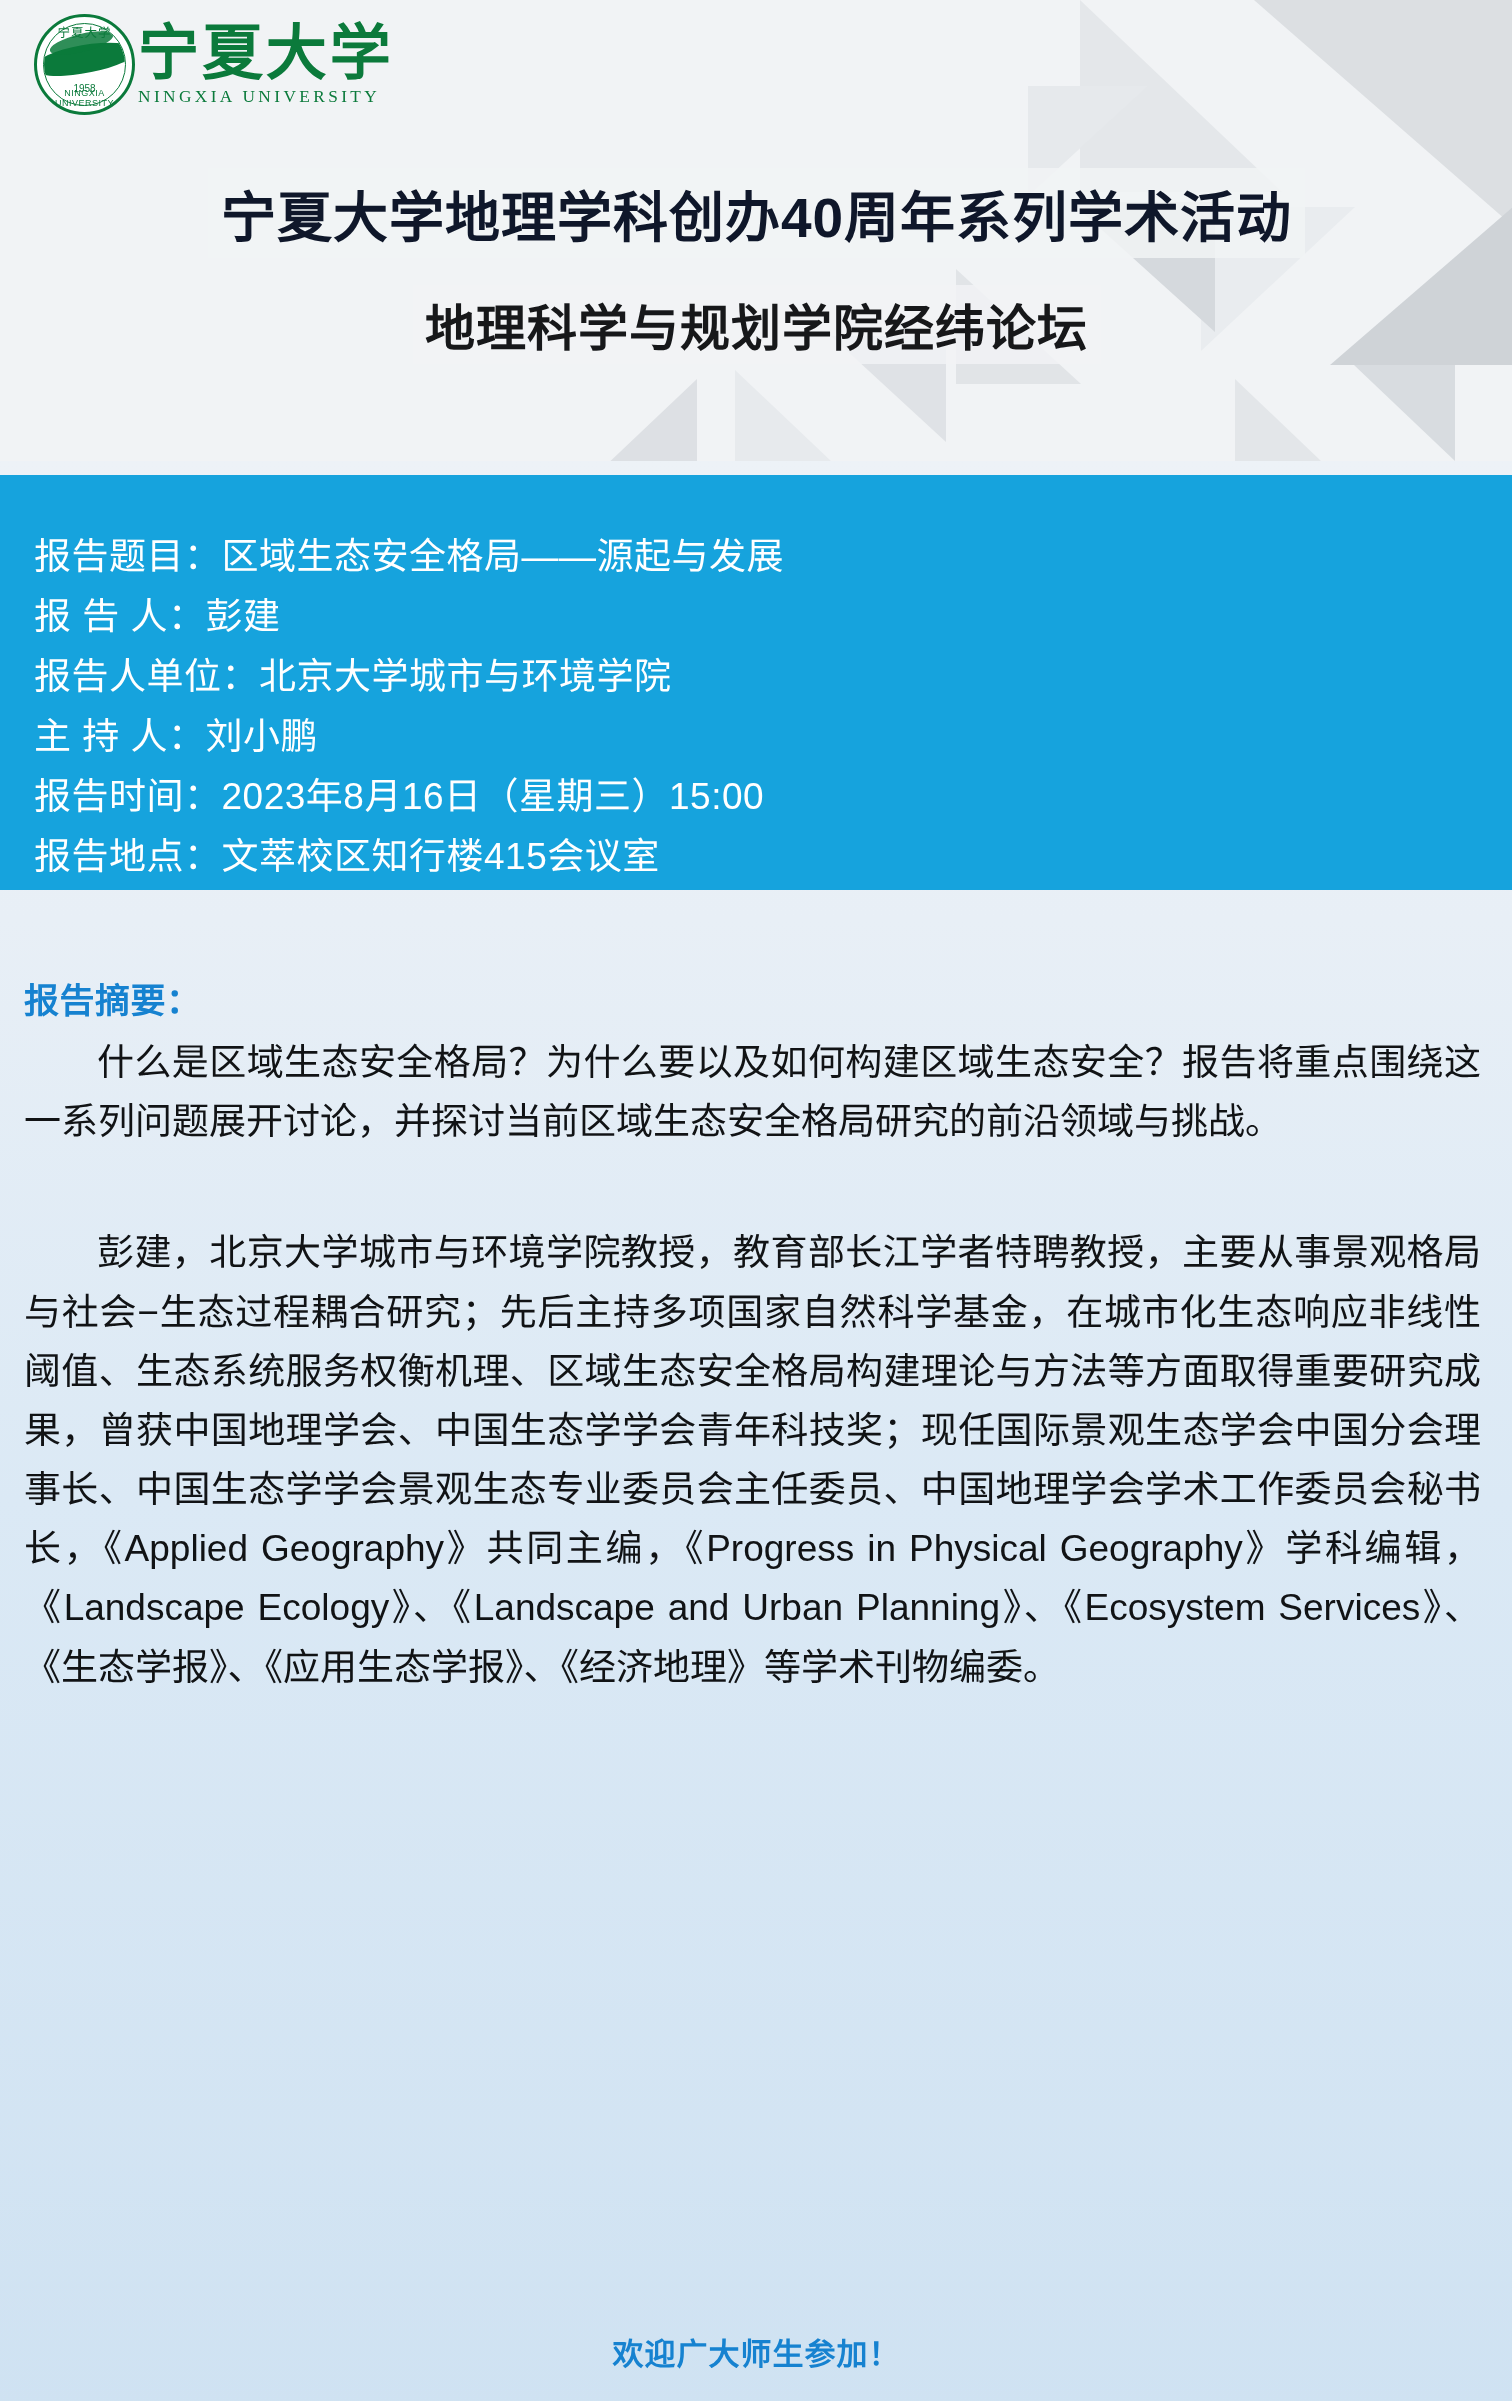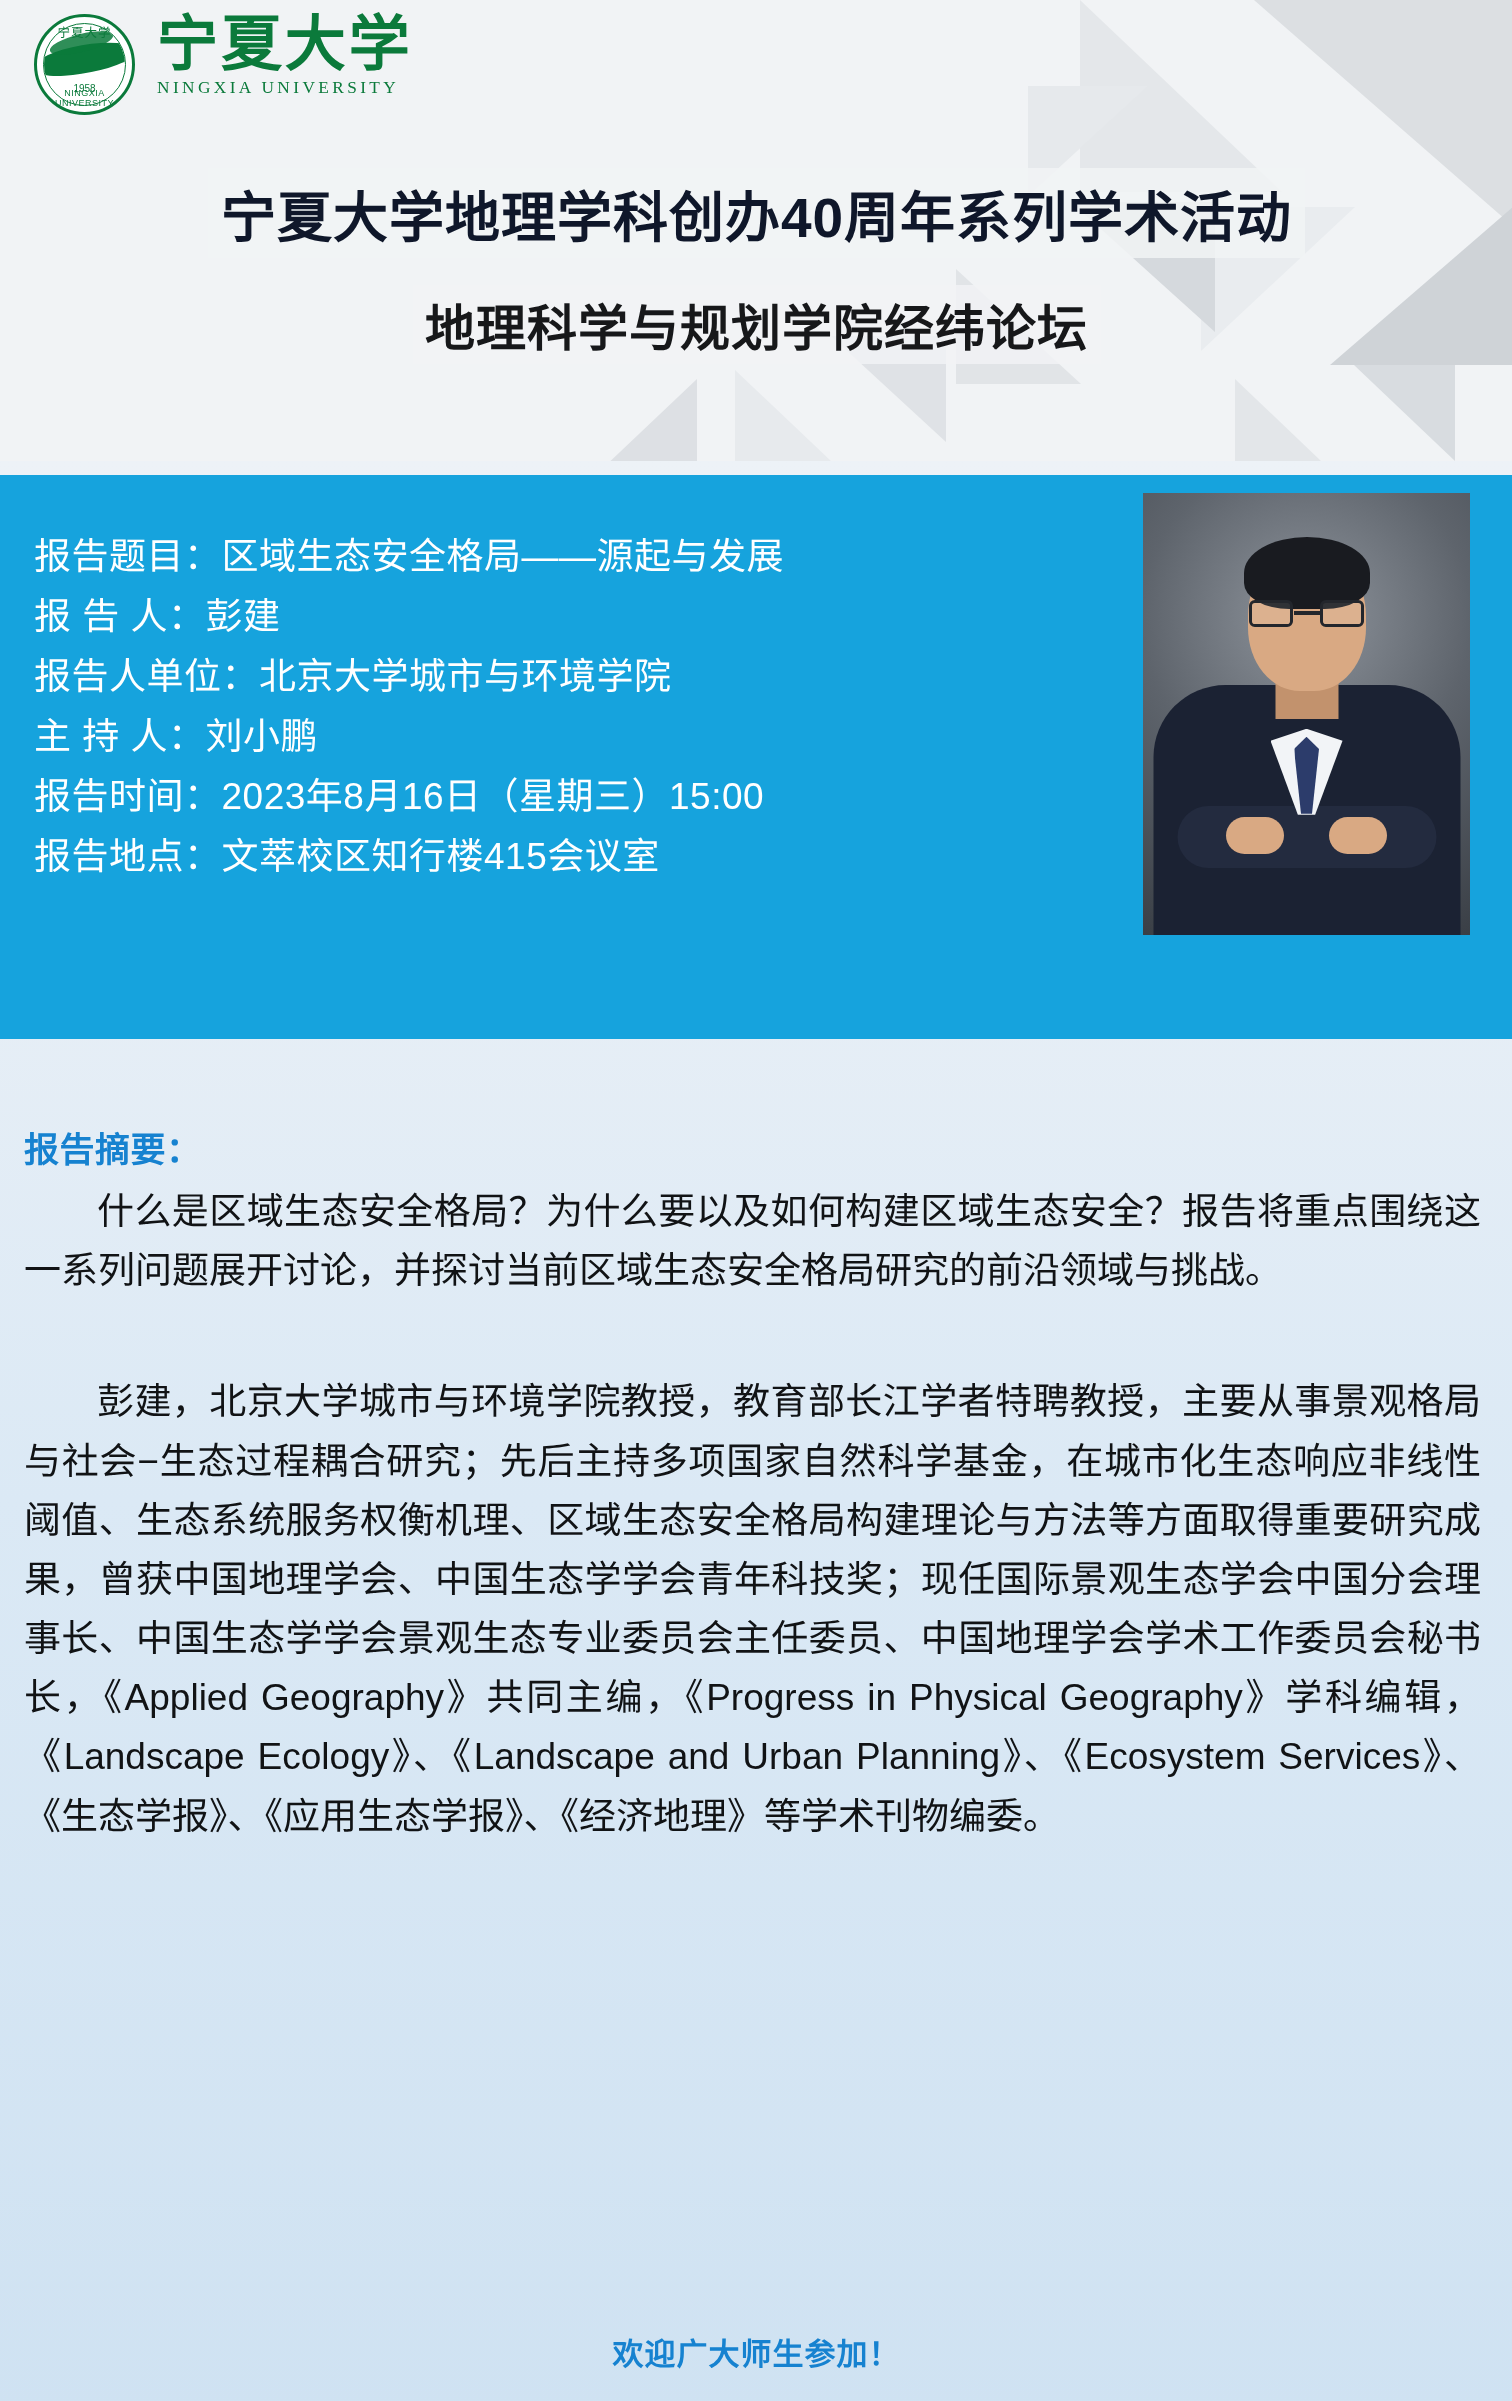--- a/index.html
+++ b/index.html
@@ -33,21 +33,22 @@
   .tri {
     position: absolute;
     width: 0;
     height: 0;
   }
   .logo-wrap {
     position: absolute;
     left: 34px;
     top: 14.4px;
     display: flex;
-    gap: 22px;
+    align-items: center;
+    gap: 3px;
     z-index: 5;
   }
   .logo-seal {
     position: relative;
     width: 101px;
     height: 101px;
     border-radius: 50%;
     border: 3.4px solid #0b7a3b;
     box-sizing: border-box;
     background: #ffffff;
@@ -162,23 +163,24 @@
     letter-spacing: 1px;
     background: rgba(241,243,245,0.82);
     padding: 3.8px 12.5px;
   }
 
   
   .infobar {
     position: relative;
     margin: 14.4px 0 0 0;
     background: #16a3dd;
-    height: 564px;
+    height: 415px;
     box-sizing: border-box;
     display: flex;
+    flex-direction: column;
   }
   .info-list {
     flex: 1;
     padding: 52px 0 0 34px;
     color: #ffffff;
   }
   .info-row {
     font-size: 37px;
     line-height: 1.62;
     color: #ffffff;

